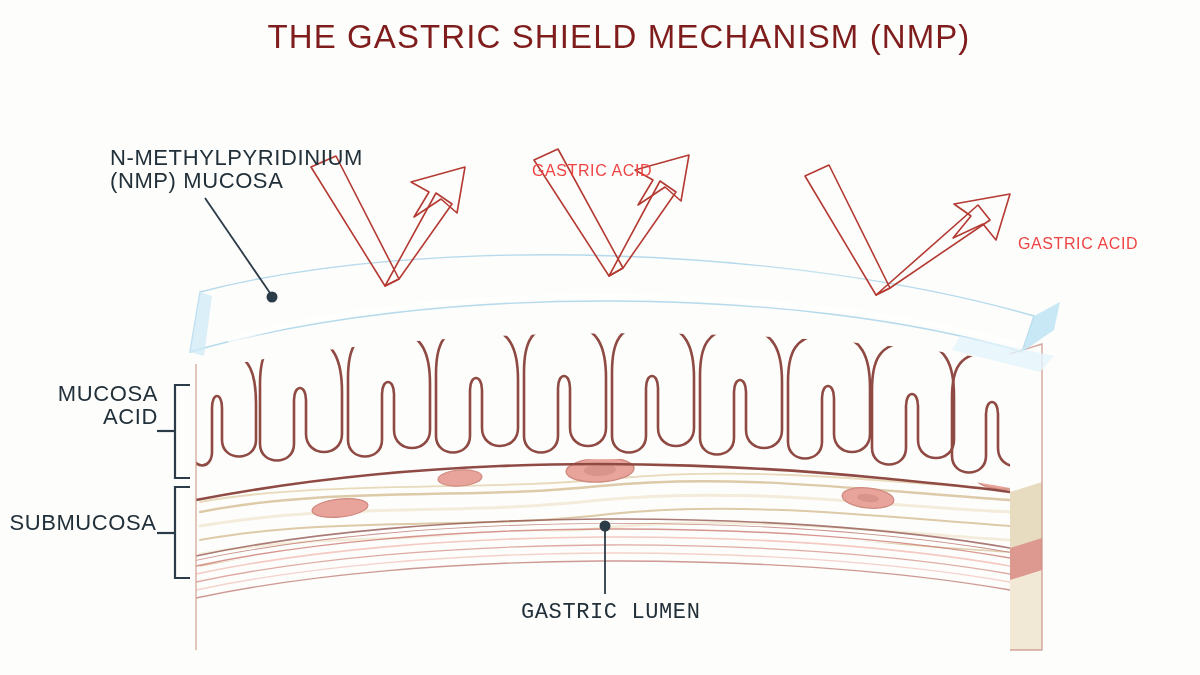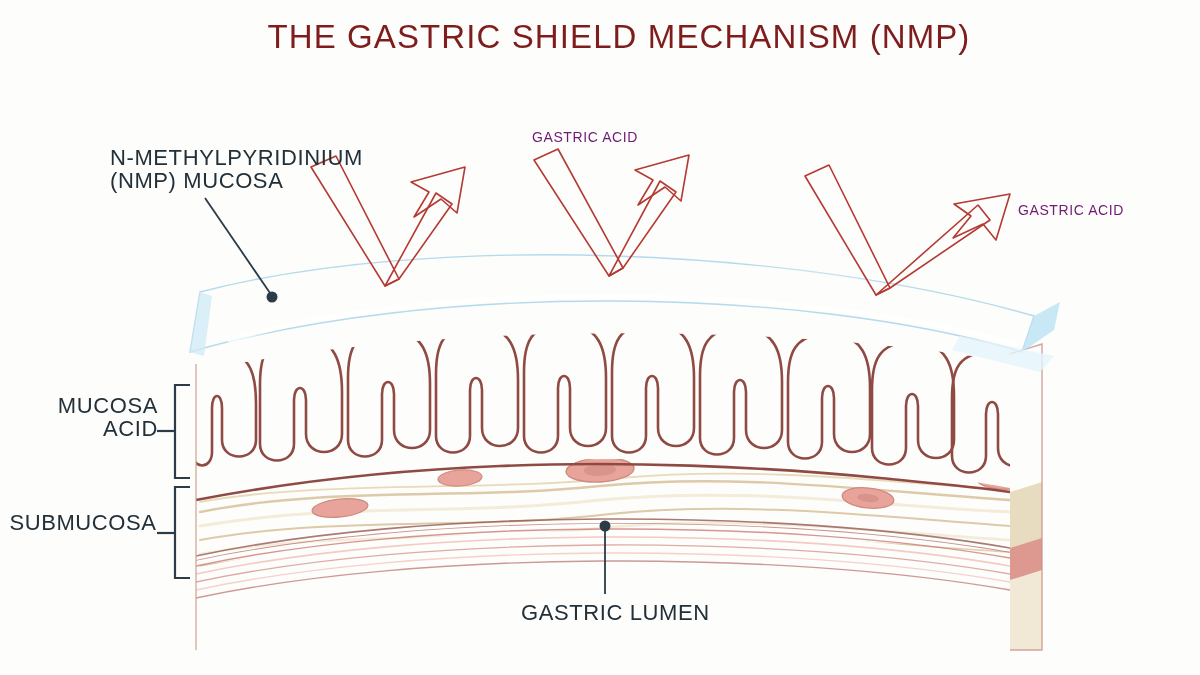--- a/index.html
+++ b/index.html
@@ -14,28 +14,28 @@
 
   .title{
     position:absolute;left:0;top:18px;width:1200px;text-align:center;
     font-size:33px;letter-spacing:1.1px;color:#7f1d1d;font-weight:400;
     white-space:nowrap;
     padding-left:19px;
   }
 
   .lbl{position:absolute;white-space:pre;letter-spacing:.6px;}
   .lbl-dark{color:#22303a;font-size:22px;line-height:23px;}
-  .lbl-acid{color:#701a75;font-size:14px;line-height:22px;}
+  .lbl-acid{color:#ef4444;font-size:16px;line-height:22px;margin-top:34px;}
 
   #lbl-nmp{left:110px;top:146px;}
-  #lbl-mucosa{left:10px;top:394px;width:148px;text-align:right;}
+  #lbl-mucosa{left:10px;top:382px;width:148px;text-align:right;}
   #lbl-submucosa{left:8px;top:511px;width:150px;text-align:center;}
   #lbl-acid-mid{left:532px;top:126px;}
   #lbl-acid-right{left:1018px;top:199px;}
-  #lbl-lumen{left:521px;top:601px;}
+  #lbl-lumen{left:521px;top:601px;font-family:Liberation Mono, monospace;}
 </style>
 </head>
 <body style="background: rgb(253, 253, 251);">
 
 <div id="stage">
 <svg width="1200" height="675" viewBox="0 0 1200 675">
   <defs>
     <linearGradient id="gMuc" x1="0" y1="0" x2="0" y2="1">
       <parameter name="stop" offset="0%" stop-color="#e09a91"></parameter>
       <parameter name="stop" offset="55%" stop-color="#eaa9a0"></parameter>

